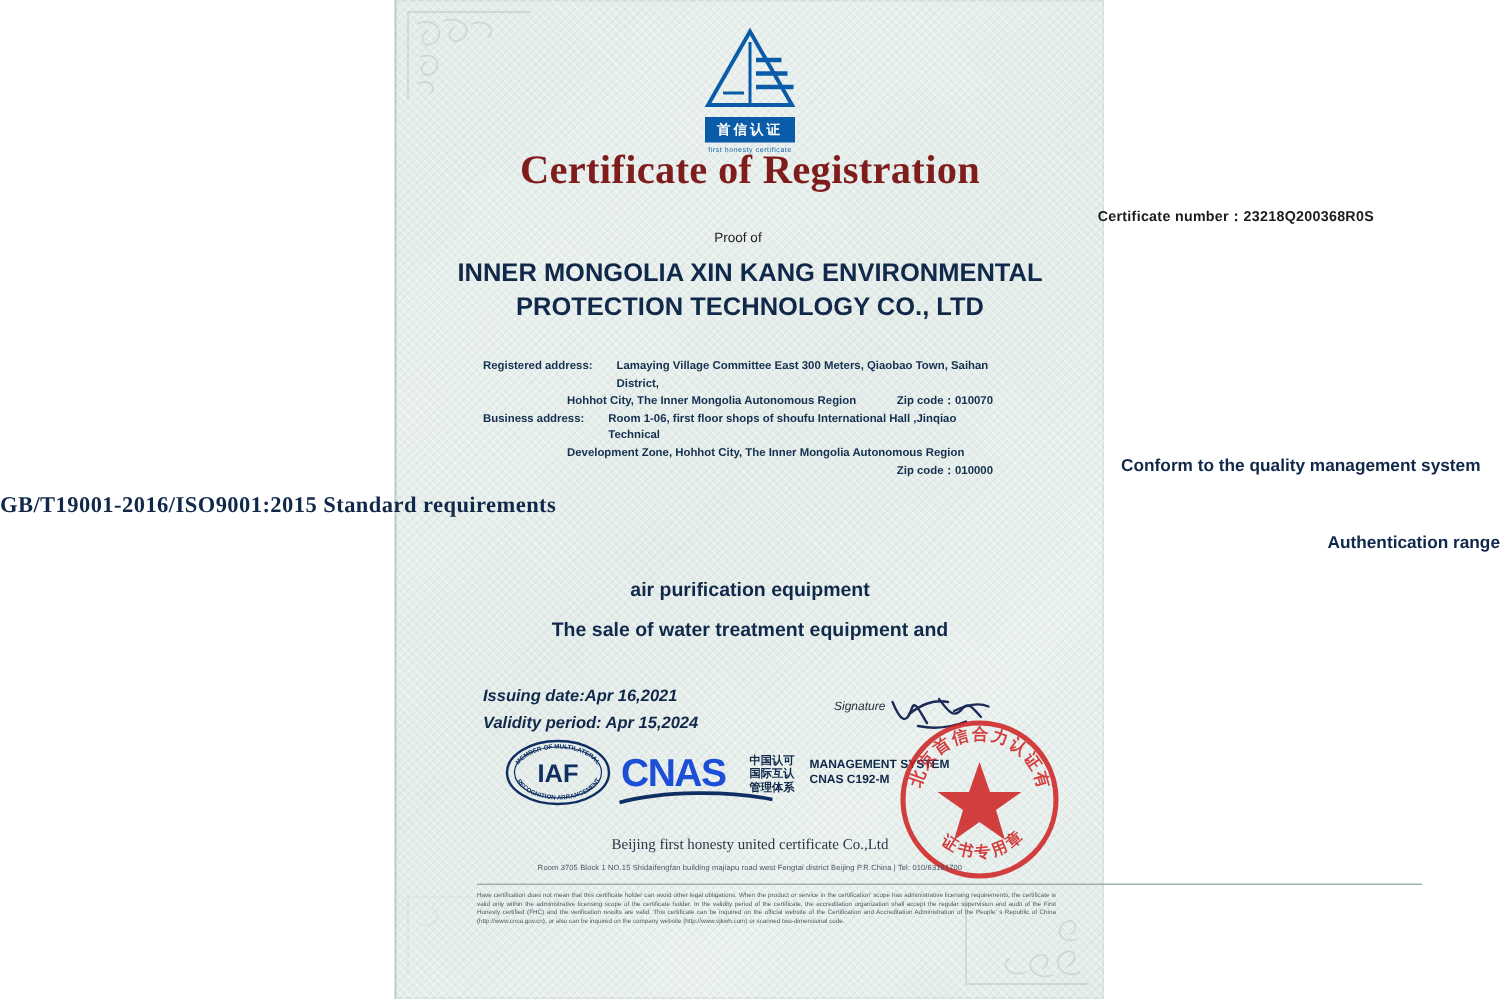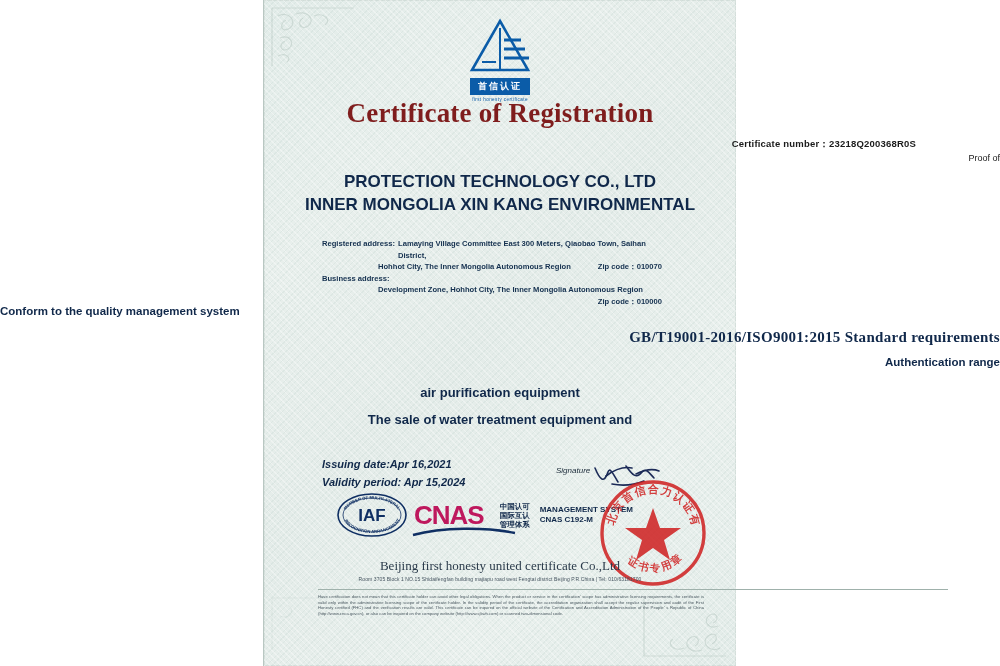--- a/index.html
+++ b/index.html
@@ -108,23 +108,23 @@
     position: absolute;
     right: 84px;
     top: 138px;
     font-size: 9.5px;
     font-weight: bold;
     color: #1a1a1a;
     letter-spacing: 0.2px;
   }
   .proof-of {
     position: absolute;
-    left: 0; right: 0;
+    left: 0; right: 16px;
     top: 153px;
-    text-align: right;
+    text-align: center;
     font-size: 9px;
     color: #222;
   }
 
   .company {
     position: absolute;
     left: 0; right: 0;
     top: 170px;
     text-align: center;
     font-size: 17px;
@@ -150,37 +150,37 @@
     left: 322px;
     top: 238px;
     width: 340px;
     font-size: 7.6px;
     color: #14304f;
     line-height: 11.6px;
     font-weight: bold;
   }
   .addr-row { display: flex; }
   .addr-label { white-space: nowrap; }
-  .addr-val { margin-left: 3px; }
+  .addr-val { margin-left: 16px; }
   .zip { text-align: center; }
 
   .conform {
     position: absolute;
     left: 0; right: 13px;
     top: 305px;
+    text-align: right;
+    font-size: 11.5px;
+    font-weight: bold;
+    color: #10284a;
+  }
+  .standard {
+    position: absolute;
+    left: 0; right: 0;
+    top: 329px;
     text-align: left;
-    font-size: 11.5px;
-    font-weight: bold;
-    color: #10284a;
-  }
-  .standard {
-    position: absolute;
-    left: 0; right: 0;
-    top: 329px;
-    text-align: right;
     font-family: "Liberation Serif", serif;
     font-size: 15px;
     font-weight: bold;
     color: #10284a;
     letter-spacing: 0.3px;
   }
   .auth-range {
     position: absolute;
     left: 0; right: 0;
     top: 356px;
@@ -237,21 +237,21 @@
   }
   .iaf {
     width: 72px; height: 46px;
     position: relative;
   }
   .cnas {
     margin-left: 6px;
     font-family: "Liberation Sans", sans-serif;
     font-size: 26px;
     font-weight: bold;
-    color: #be185d;
+    color: #1d4ed8;
     letter-spacing: -1px;
     position: relative;
   }
   .cnas-swoosh {
     position: absolute;
     left: -2px; top: 26px;
     width: 104px; height: 12px;
   }
   .cn-text {
     margin-left: 16px;
@@ -276,21 +276,21 @@
     width: 110px;
     height: 110px;
   }
 
   .issuer {
     position: absolute;
     left: 0; right: 0;
     top: 558px;
     text-align: center;
     font-family: "Liberation Serif", serif;
-    font-size: 13px;
+    font-size: 10px;
     color: #2a3a4a;
   }
   .issuer-addr {
     position: absolute;
     left: 0; right: 0;
     top: 576px;
     text-align: center;
     font-size: 5px;
     color: #44525e;
     letter-spacing: 0.1px;
@@ -372,36 +372,37 @@
 
   <div class="title">Certificate of Registration</div>
 
   <div class="cert-number">
     <span>Certificate number：</span><span>23218Q200368R0S</span>
   </div>
 
   <div class="proof-of">Proof of</div>
 
   <div class="company">
+    <div>INNER MONGOLIA XIN KANG ENVIRONMENTAL</div>
     <div>PROTECTION TECHNOLOGY CO., LTD</div>
-    <div>INNER MONGOLIA XIN KANG ENVIRONMENTAL</div>
   </div>
 
 
   <div class="addr-block">
     <div class="addr-row">
       <div class="addr-label">Registered address:</div>
       <div class="addr-val">Lamaying Village Committee East 300 Meters, Qiaobao Town, Saihan District,</div>
     </div>
     <div class="addr-row" style="padding-left:56px; justify-content:space-between;">
       <div>Hohhot City, The Inner Mongolia Autonomous Region</div>
       <div class="zip">Zip code：010070</div>
     </div>
     <div class="addr-row">
       <div class="addr-label">Business address:</div>
+      <div class="addr-val">Room 1-06, first floor shops of shoufu International Hall ,Jinqiao Technical</div>
     </div>
     <div class="addr-row" style="padding-left:56px;">
       <div>Development Zone, Hohhot City, The Inner Mongolia Autonomous Region</div>
     </div>
     <div class="addr-row" style="justify-content:flex-end;">
       <div class="zip">Zip code：010000</div>
     </div>
   </div>
 
   <div class="conform">Conform to the quality management system</div>

